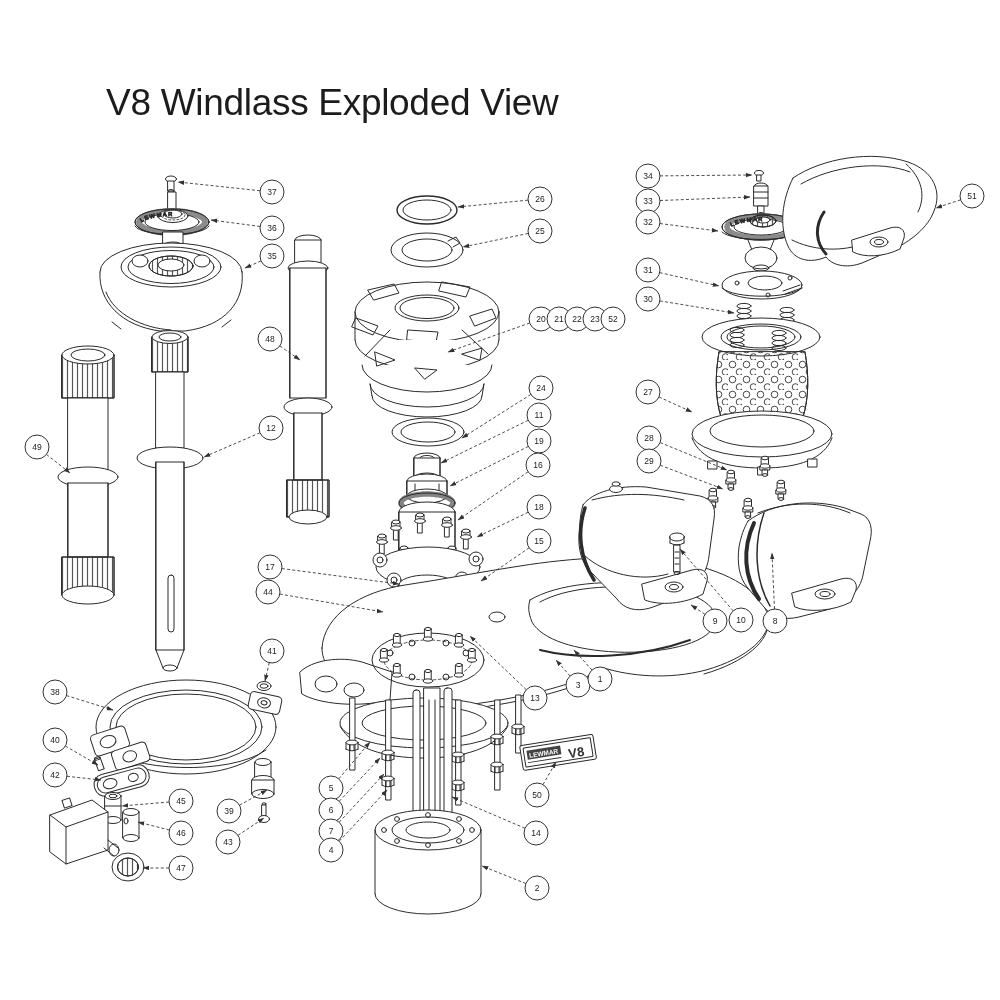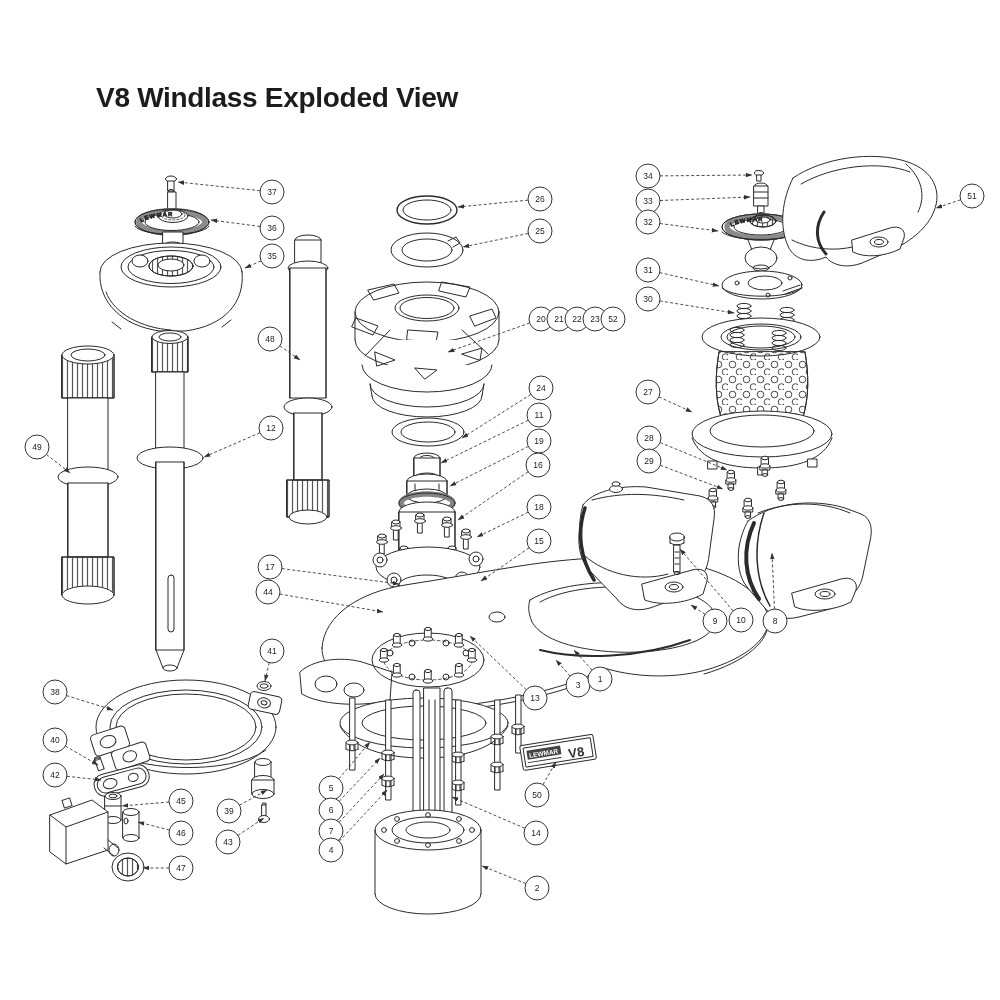--- a/index.html
+++ b/index.html
@@ -1,18 +1,18 @@
 <!DOCTYPE html>
 <html><head>
 <meta charset="utf-8">
 <style>
   html,body{margin:0;padding:0;background:#fff;}
   .canvas{position:relative;width:1000px;height:1000px;background:#fff;overflow:hidden;
           font-family:"Liberation Sans",sans-serif;}
-  .title{position:absolute;left:96px;top:82px;font-size:28px;font-weight:700;
+  .title{position:absolute;left:106px;top:82px;font-size:37px;font-weight:400;
          color:#1c1c1c;letter-spacing:-0.3px;}
   svg{position:absolute;left:0;top:0;}
   svg text{font-family:"Liberation Sans",sans-serif;}
 </style>
 </head>
 <body>
 
 <div class="canvas">
   <div class="title">V8 Windlass Exploded View</div>
 

